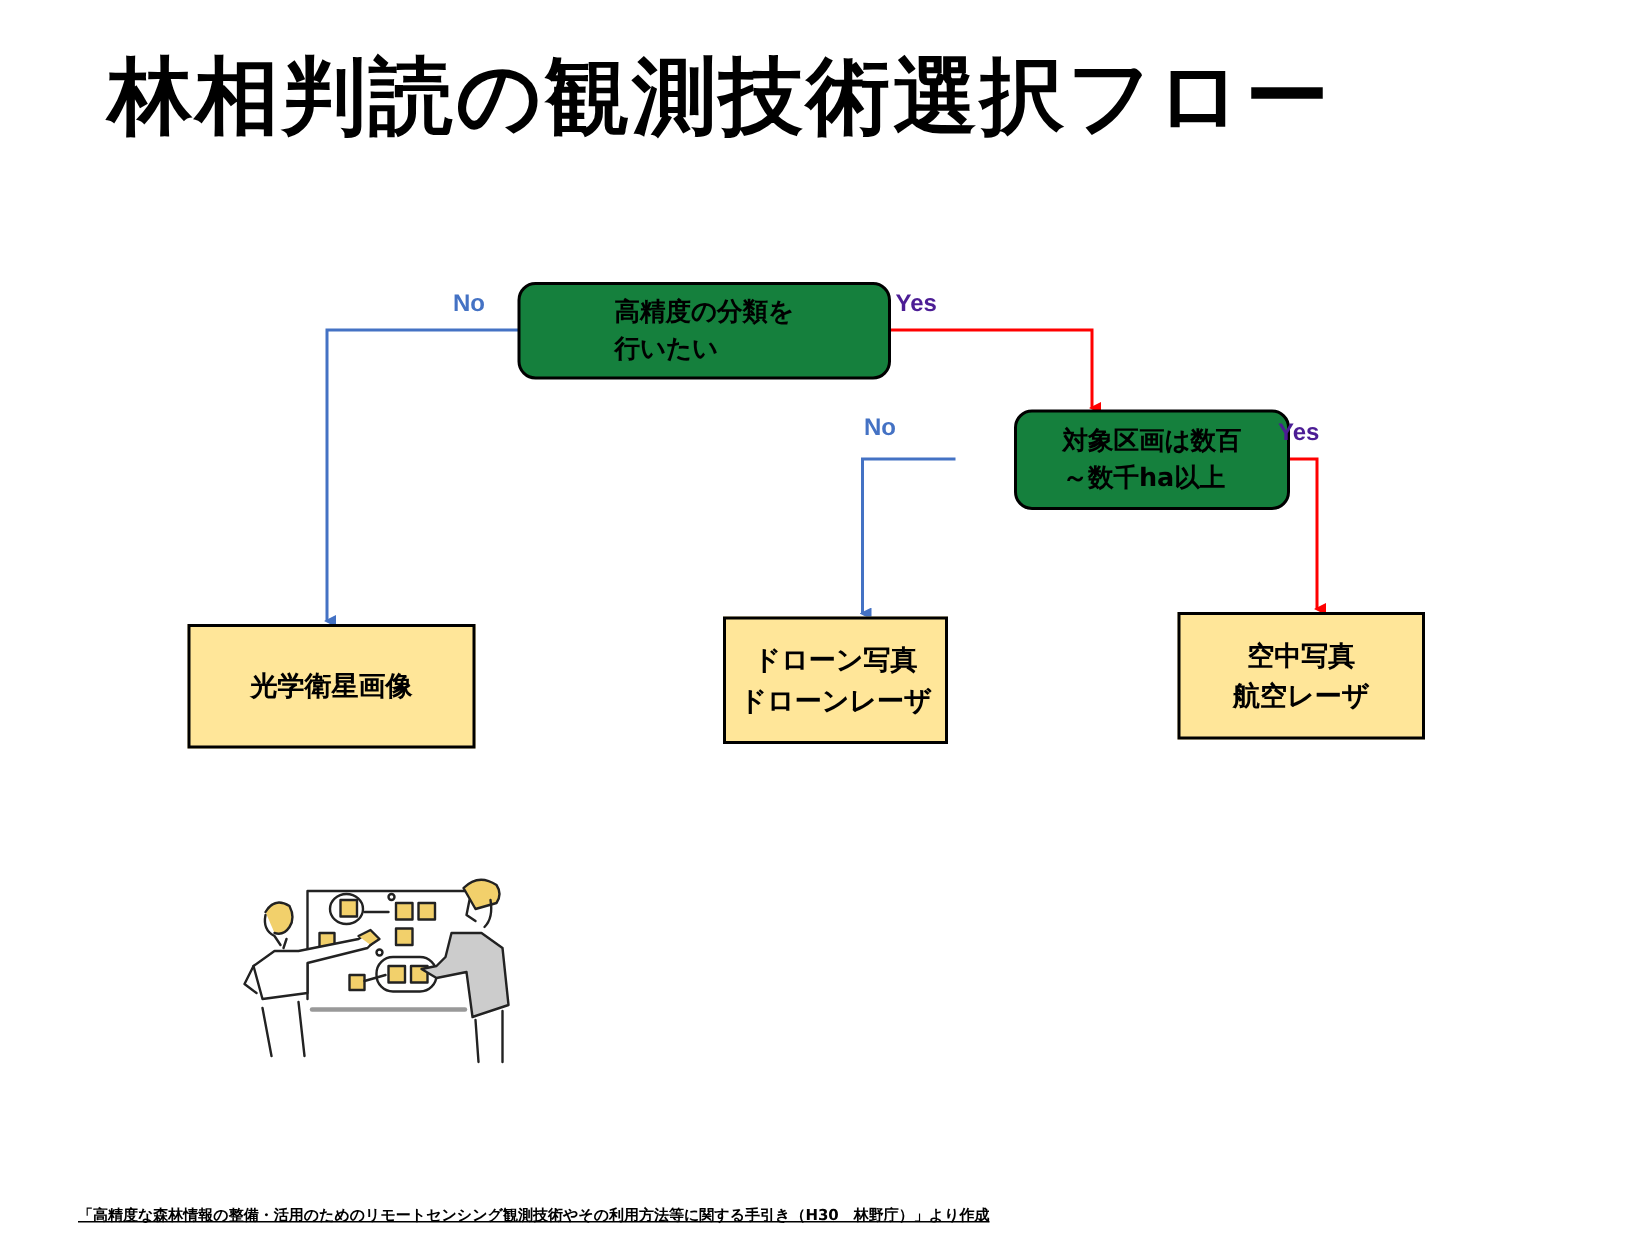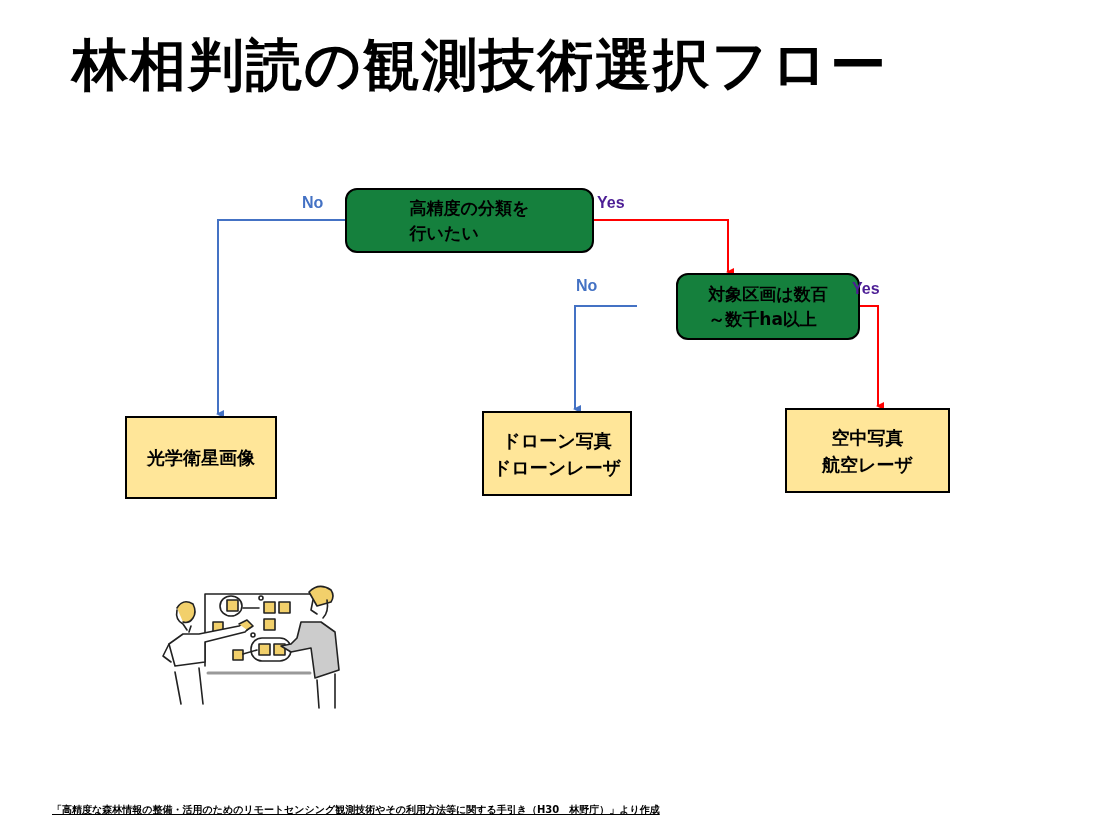--- a/index.html
+++ b/index.html
@@ -37,21 +37,21 @@
 <div class="dbox" style="left:345px;top:188px;width:249px;height:65px;">高精度の分類を
 行いたい</div>
 <div class="lbl no" style="left:302px;top:194px;">No</div>
 <div class="lbl yes" style="left:597px;top:194px;">Yes</div>
 
 <div class="dbox" style="left:636px;top:273px;width:184px;height:67px;margin-left:40px;">対象区画は数百
 ～数千ha以上</div>
 <div class="lbl no" style="left:576px;top:277px;">No</div>
 <div class="lbl yes" style="left:852px;top:280px;">Yes</div>
 
-<div class="rbox" style="left:125px;top:416px;width:152px;height:83px;">光学衛星画像</div>
+<div class="rbox" style="left:125px;top:416px;width:192px;height:83px;">光学衛星画像</div>
 <div class="rbox" style="left:482px;top:411px;width:150px;height:85px;">ドローン写真
 ドローンレーザ</div>
 <div class="rbox" style="left:785px;top:408px;width:165px;height:85px;">空中写真
 航空レーザ</div>
 
 <svg class="illus" width="190" height="135" viewBox="0 0 190 135">
   <g fill="none" stroke="#222" stroke-width="1.6" stroke-linecap="round" stroke-linejoin="round">
 
     <path d="M50,16 L50,88 M50,16 L155,16"></path>
     <path d="M53,95 L155,95" stroke-width="3" stroke="#999"></path>

